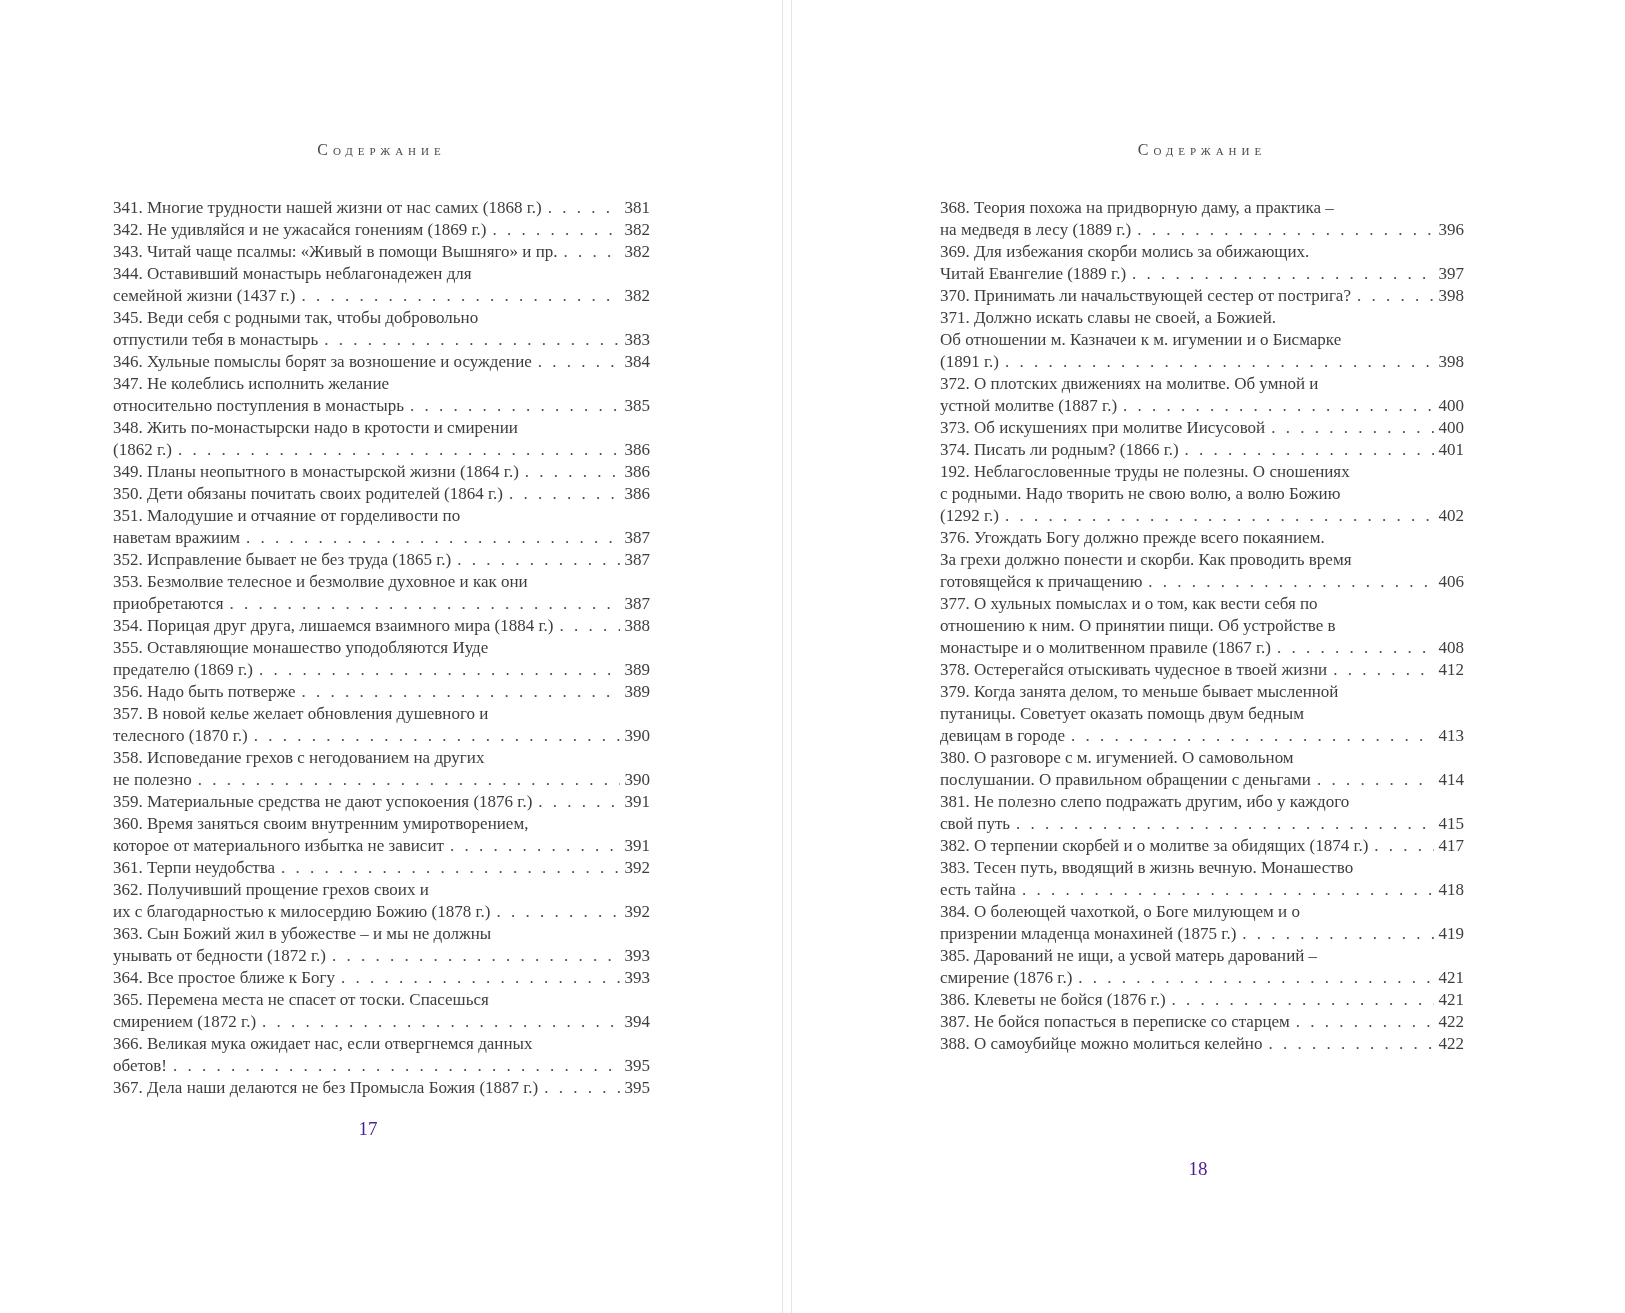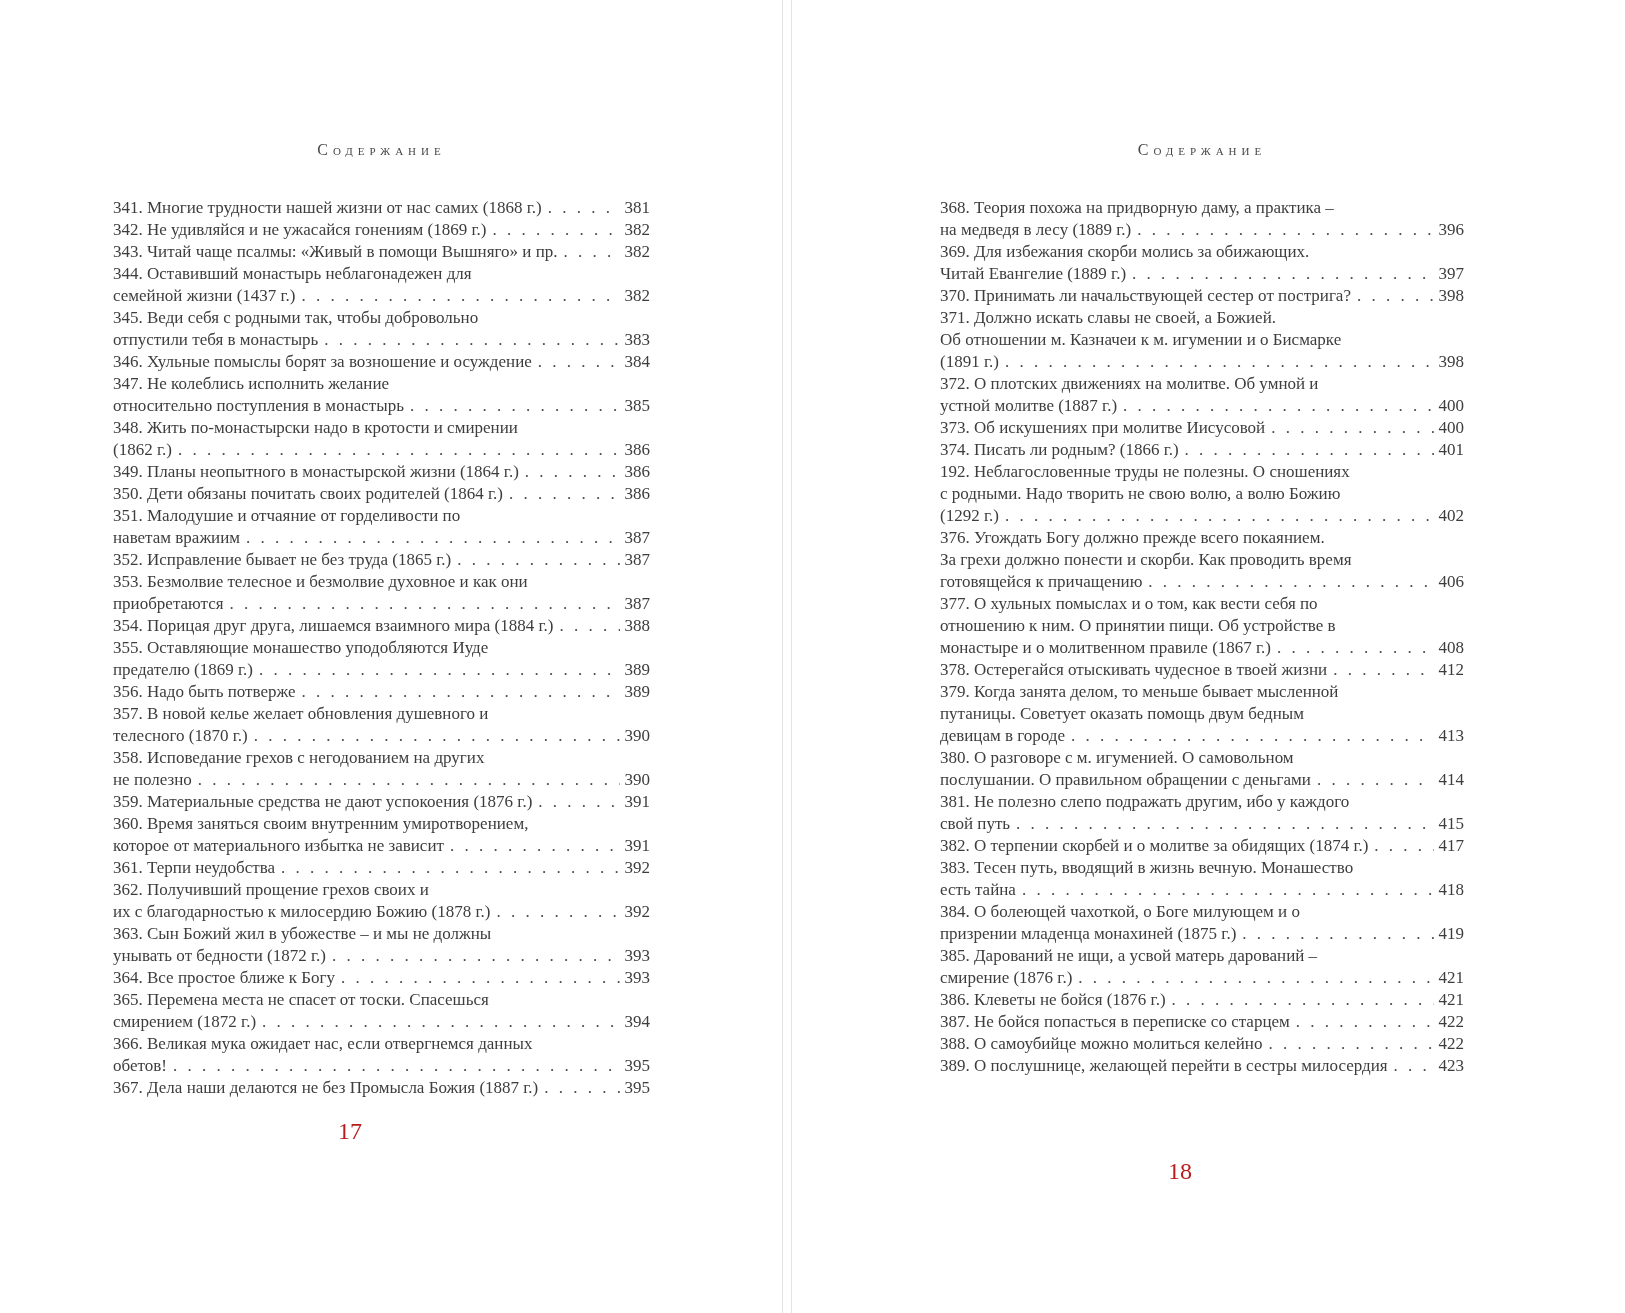--- a/index.html
+++ b/index.html
@@ -57,23 +57,23 @@
     content: ". . . . . . . . . . . . . . . . . . . . . . . . . . . . . . . . . . . . . . . . . . . . . . . . . . . . . . . . . . . . . . . . . . . . . . . . . . . . . . . . . . . . . . . . . . . .";
     letter-spacing: 3px;
     font-size: 17px;
   }
   .toc-line .pg { flex: 0 0 auto; }
 
   .folio {
     position: absolute;
     top: 1118px;
     width: 60px;
-    font-size: 24px;
-    text-align: left;
-    color: #b91c1c;
+    font-size: 19px;
+    text-align: center;
+    color: #4c1d95;
   }
   .folio-left  { left: 338px; }
   .folio-right { left: 1168px; margin-top: 40px; }
 </style>
 </head>
 <body>
 
 <div class="spread">
 
   <div class="gutter-line g1"></div>
@@ -417,24 +417,19 @@
         <div class="toc-line">
           <span class="txt">387. Не бойся попасться в переписке со старцем</span>
           <span class="leader"></span>
           <span class="pg">422</span>
         </div>
         <div class="toc-line">
           <span class="txt">388. О самоубийце можно молиться келейно</span>
           <span class="leader"></span>
           <span class="pg">422</span>
         </div>
-        <div class="toc-line">
-          <span class="txt">389. О послушнице, желающей перейти в сестры милосердия</span>
-          <span class="leader"></span>
-          <span class="pg">423</span>
-        </div>
       </div>
   </section>
 
   <div class="folio folio-left">17</div>
   <div class="folio folio-right">18</div>
 
 </div>
 
 </body></html>

